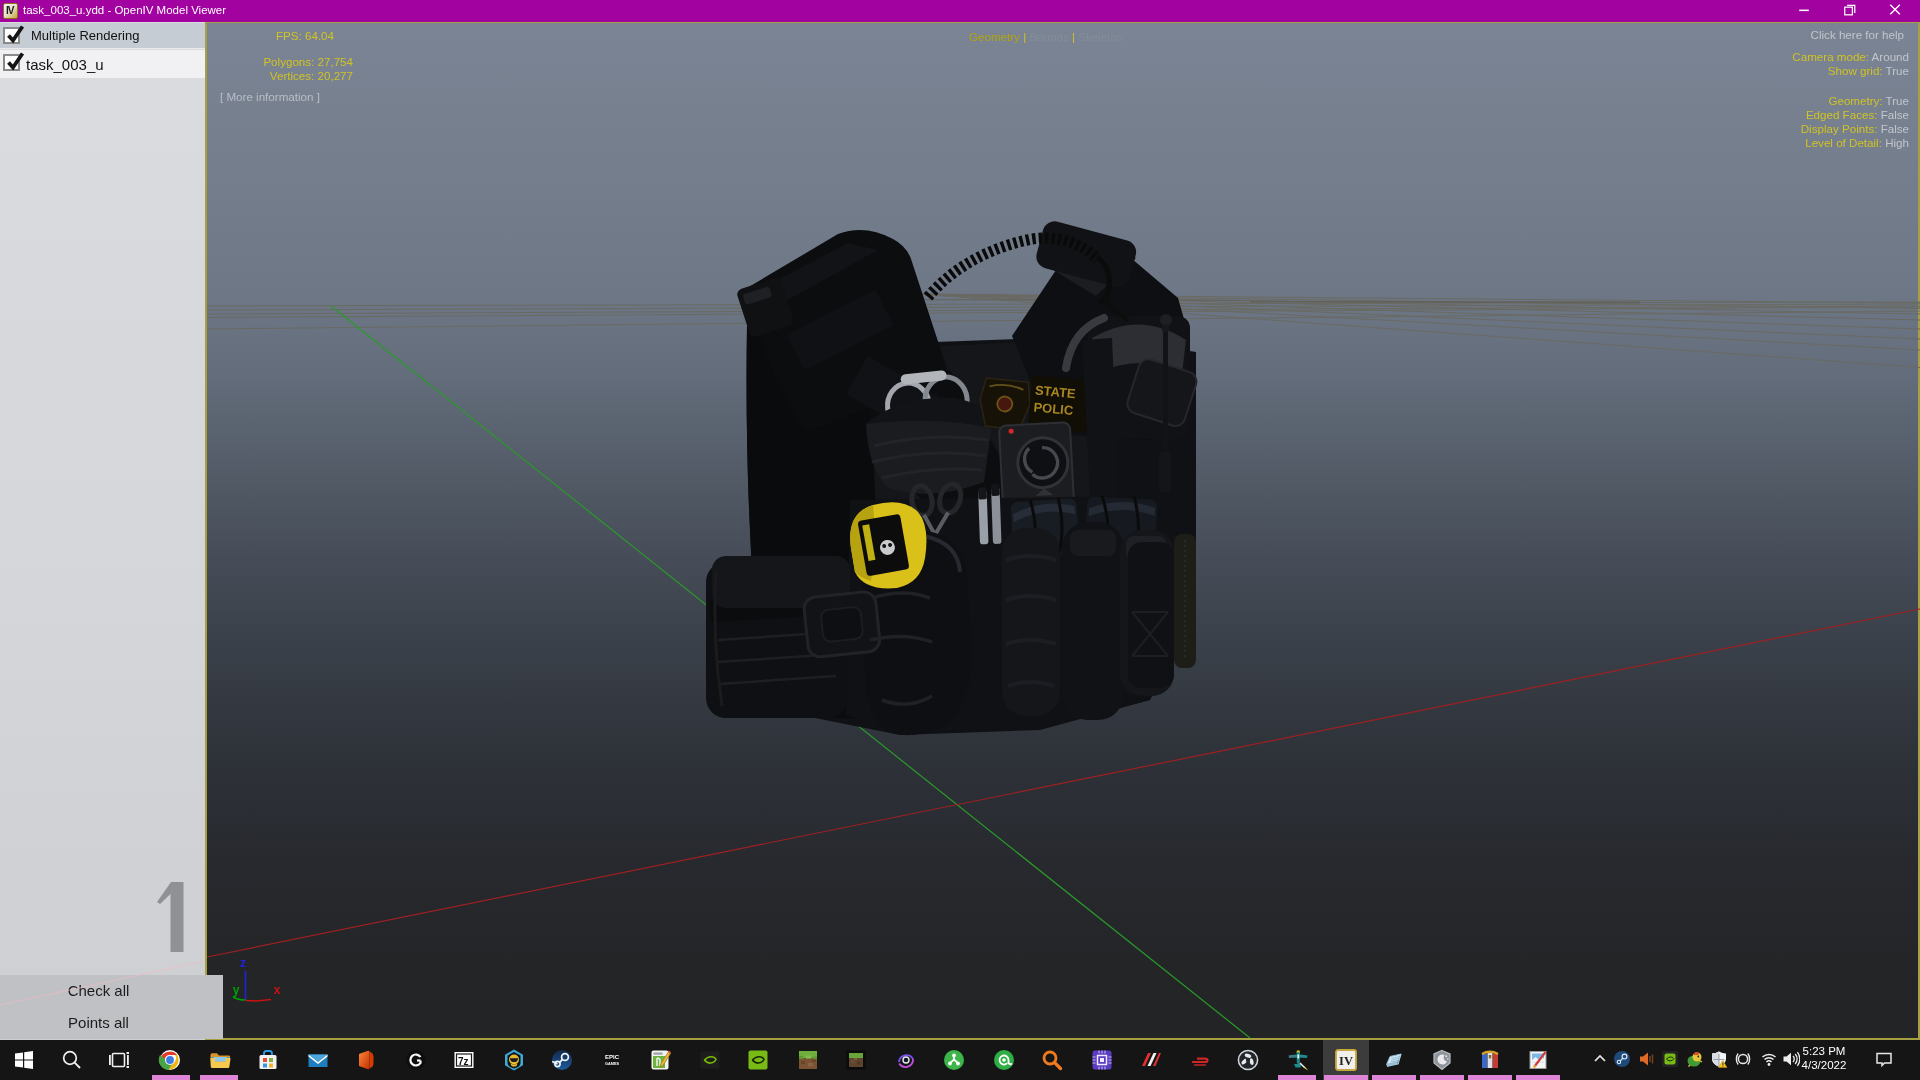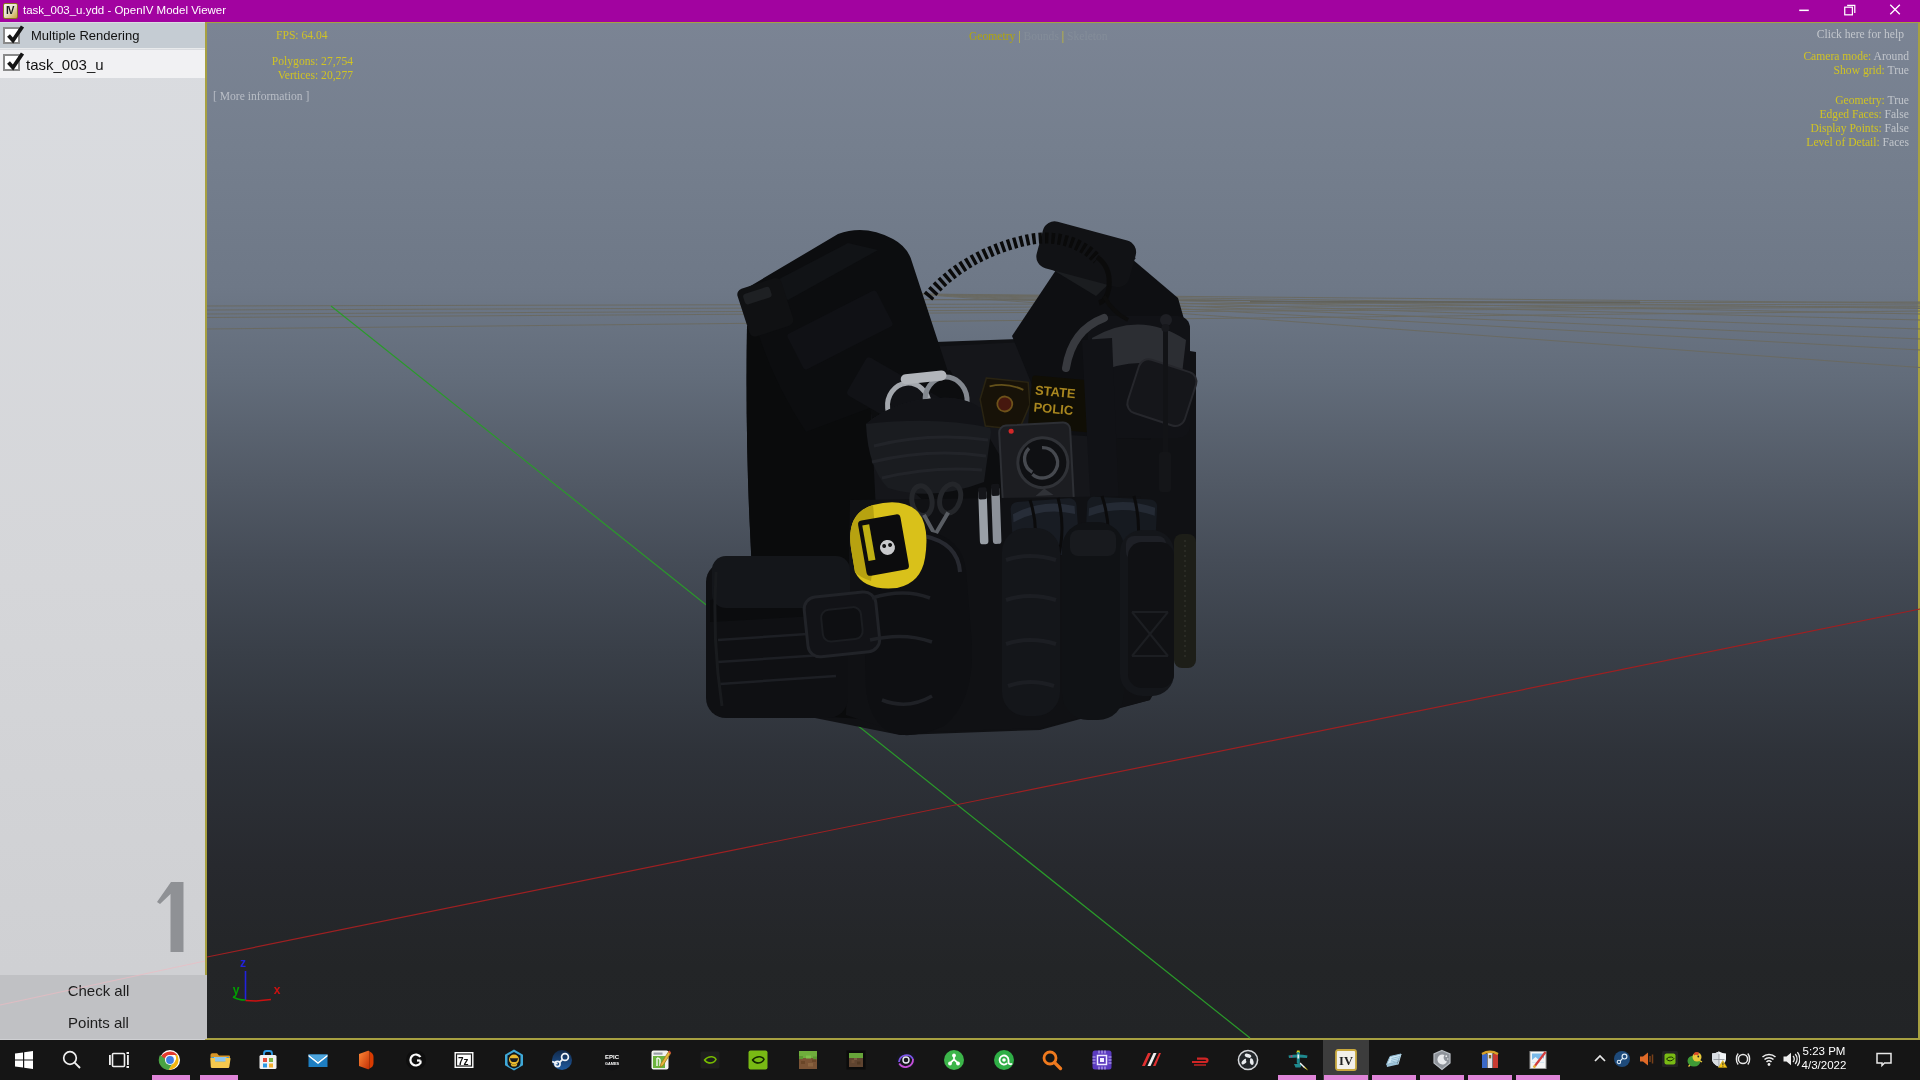--- a/index.html
+++ b/index.html
@@ -7,25 +7,25 @@
 #titlebar .ticon{position:absolute;left:3px;top:3px;width:15px;height:16px;background:linear-gradient(135deg,#f7f4ea 0%,#e9e3d2 45%,#c9a439 100%);border:1px solid #8a7420;border-radius:2px}
 #titlebar .ticon span{position:absolute;left:2px;top:1px;font:bold 10px "Liberation Sans",sans-serif;color:#1a1a1a;letter-spacing:-1px}
 #titlebar .ttext{position:absolute;left:23px;top:4px;font:11.5px "Liberation Sans",sans-serif;color:#fff}
 .winbtn{position:absolute;top:0;height:22px;width:46px}
 #panel{position:absolute;left:0;top:22px;width:205px;height:1018px;background:linear-gradient(180deg,#dadce0 0%,#d5d6d9 55%,#cfd0d3 93%,#cfd0d3 100%)}
 #panel .row1{position:absolute;left:0;top:1px;width:205px;height:26px;background:#c5ccd3;border-bottom:1px solid #e8eaec}
 #panel .row2{position:absolute;left:0;top:28px;width:205px;height:28px;background:#f1f1f3}
 .cb{position:absolute;width:17px;height:17px;background:#fff;border:2px solid #8a8a8a}
 .cb svg{position:absolute;left:-2px;top:-6px}
 .rowtext{position:absolute;font:15px "Liberation Sans",sans-serif;color:#121212}
-#panelbottom{position:absolute;left:0;top:953px;width:207px;height:64px;background:#c0c1c4}
+#panelbottom{position:absolute;left:0;top:953px;width:223px;height:64px;background:#c0c1c4}
 #panelbottom .btn{position:absolute;left:0;width:197px;text-align:center;font:15px "Liberation Sans",sans-serif;color:#1c1c1c}
 #viewport{position:absolute;left:205px;top:21px;width:1715px;height:1019px;border:2px solid #a7a041;background:linear-gradient(180deg,#7b8494 0%,#757f8e 12%,#6e7887 26%,#626c7a 35%,#525a66 45%,#454c57 53%,#393f48 62%,#2e3239 72%,#27292e 83%,#232527 93%,#222426 100%)}
 #viewport svg.scene{position:absolute;left:0;top:0}
-.mono{position:absolute;font-family:Liberation Serif, serif;font-size:11.6px;white-space:pre;line-height:14px}
+.mono{position:absolute;font-family:Liberation Sans, sans-serif;font-size:11.6px;white-space:pre;line-height:14px}
 .yel{color:#d0c324}
 .gry{color:#c2c6cc}
 .dim{color:#848d99}
 .grn{color:#2eb24e}
 .rightcol{text-align:right}
 #taskbar{position:absolute;left:0;top:1040px;width:1920px;height:40px;background:#151515}
 .tb{position:absolute;top:0}
 .underline{position:absolute;top:35px;height:5px;background:#df85d8}
 </style></head>
 <body>
@@ -170,29 +170,29 @@
           <text x="243" y="967" font-family="Liberation Sans" font-size="12" font-weight="bold" fill="#2222dd" text-anchor="middle">z</text>
           <path d="M245.5 1000 Q238 1000 233 997" fill="none" stroke="#00a000" stroke-width="1.6"></path>
           <text x="236" y="994" font-family="Liberation Sans" font-size="12" font-weight="bold" fill="#00a000" text-anchor="middle">y</text>
           <path d="M245.5 1000.5 L256 1001 L271 999.5" fill="none" stroke="#cc1111" stroke-width="1.6"></path>
           <text x="277" y="994" font-family="Liberation Sans" font-size="12" font-weight="bold" fill="#cc1111" text-anchor="middle">x</text>
         </g>
       </svg>
 <div class="mono yel" style="left:69px;top:6px">FPS: 64.04</div>
 <div class="mono yel rightcol" style="left:34px;top:32px;width:112px">Polygons: 27,754
 Vertices: 20,277</div>
-<div class="mono" style="left:6px;top:67px;color:#b9bec6">[ More information ]</div>
+<div class="mono" style="left:13px;top:67px;color:#b9bec6">[ More information ]</div>
 <div class="mono" style="left:762px;top:7px"><span style="color:#b1a50e">Geometry</span><span class="dim"> </span><span class="yel">|</span><span class="dim"> Bounds </span><span class="yel">|</span><span class="dim"> Skeleton</span></div>
 <div class="mono gry rightcol" style="right:14px;top:5px">Click here for help</div>
 <div class="mono rightcol" style="right:9px;top:27px"><span class="yel">Camera mode:</span><span class="gry"> Around</span>
 <span class="yel">Show grid:</span><span class="gry"> True</span></div>
 <div class="mono rightcol" style="right:9px;top:71px"><span class="yel">Geometry:</span><span class="gry"> True</span>
 <span class="yel">Edged Faces:</span><span class="gry"> False</span>
 <span class="yel">Display Points:</span><span class="gry"> False</span>
-<span class="yel">Level of Detail:</span><span class="gry"> Faces</span></div>
+<span class="yel">Level of Detail:</span><span class="gry"> High</span></div>
 </div>
 <div id="titlebar">
 <div class="ticon">
         <span>IV</span>
       </div>
 <div class="ttext">task_003_u.ydd - OpenIV Model Viewer</div>
 <svg class="winbtn" style="left:1781px" viewBox="0 0 46 23">
         <rect x="18" y="10" width="10" height="1.6" fill="#fff"></rect>
       </svg>
 <svg class="winbtn" style="left:1827px" viewBox="0 0 46 23">

